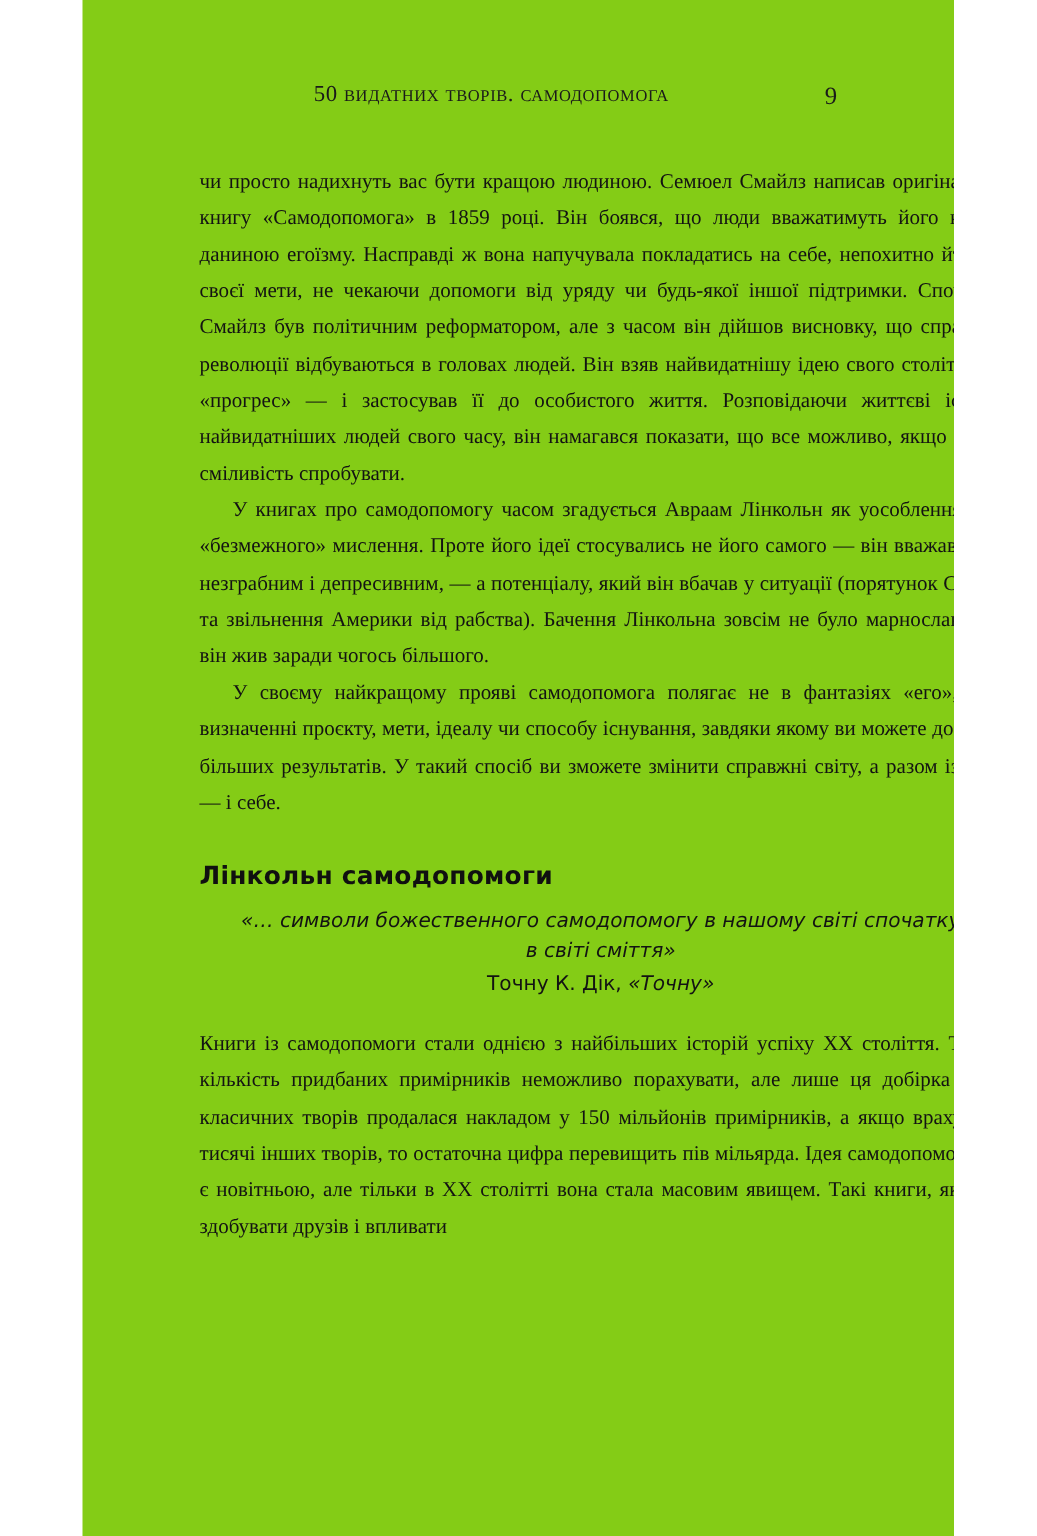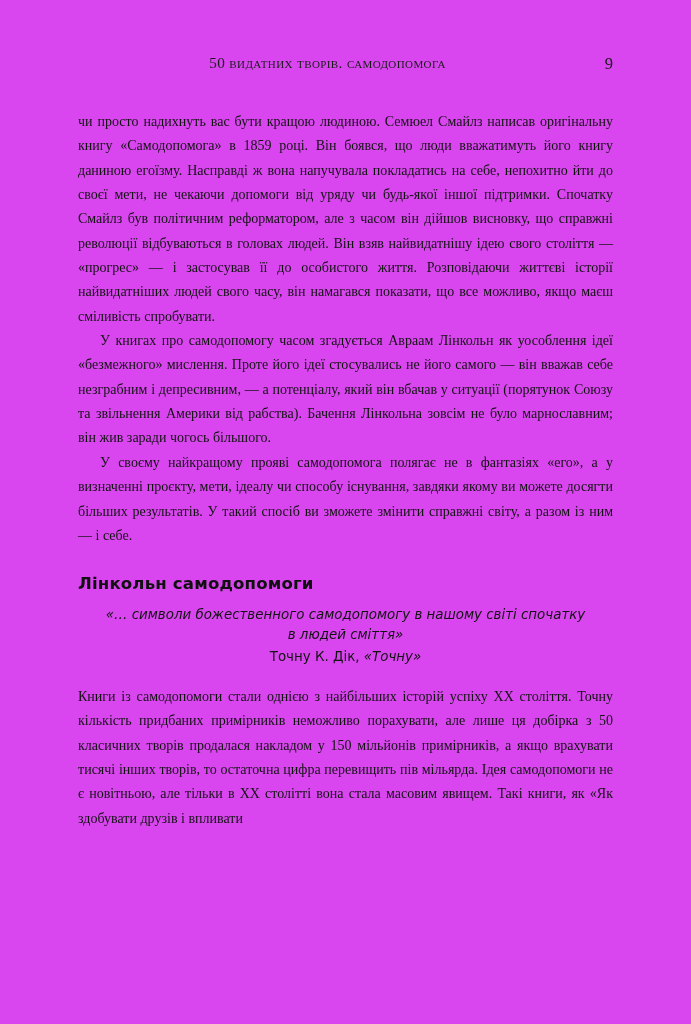--- a/index.html
+++ b/index.html
@@ -9,24 +9,24 @@
     background: #ffffff;
   }
   body {
     font-family: "Liberation Serif", "DejaVu Serif", serif;
     color: #121212;
     -webkit-font-smoothing: antialiased;
   }
 
   .page {
     position: relative;
-    width: 691px;
+    width: 581px;
     height: 1024px;
     margin: 0 auto;
-    background: #d946ef;
+    background: #84cc16;
     overflow: hidden;
   }
 
   
   .running-head {
     position: absolute;
     left: 78px;
     right: 78px;
     top: 54px;
     height: 24px;
@@ -133,21 +133,21 @@
     <p class="body">чи просто надихнуть вас бути кращою людиною. Семюел Смайлз написав оригінальну книгу «Самодопомога» в 1859 році. Він боявся, що люди вважатимуть його книгу даниною егоїзму. Насправді ж вона напучувала покладатись на себе, непохитно йти до своєї мети, не чекаючи допомоги від уряду чи будь-якої іншої підтримки. Спочатку Смайлз був політичним реформатором, але з часом він дійшов висновку, що справжні революції відбуваються в головах людей. Він взяв найвидатнішу ідею свого століття — «прогрес» — і застосував її до особистого життя. Розповідаючи життєві історії найвидатніших людей свого часу, він намагався показати, що все можливо, якщо маєш сміливість спробувати.</p>
 
     <p class="body indent">У книгах про самодопомогу часом згадується Авраам Лінкольн як уособлення ідеї «безмежного» мислення. Проте його ідеї стосувались не його самого — він вважав себе незграбним і депресивним, — а потенціалу, який він вбачав у ситуації (порятунок Союзу та звільнення Америки від рабства). Бачення Лінкольна зовсім не було марнославним; він жив заради чогось більшого.</p>
 
     <p class="body indent">У своєму найкращому прояві самодопомога полягає не в фантазіях «его», а у визначенні проєкту, мети, ідеалу чи способу існування, завдяки якому ви можете досягти більших результатів. У такий спосіб ви зможете змінити справжні світу, а разом із ним — і себе.</p>
 
     <h2 class="section-heading">Лінкольн самодопомоги</h2>
 
     <div class="epigraph">
       <span class="epigraph-quote">«… символи божественного самодопомогу в нашому світі спочатку</span>
-      <span class="epigraph-quote">в людей сміття»</span>
+      <span class="epigraph-quote">в світі сміття»</span>
       <span class="epigraph-source"><span>Точну К. Дік, </span><span class="work">«Точну»</span></span>
     </div>
 
     <div class="after-epigraph"></div>
 
     <p class="body">Книги із самодопомоги стали однією з найбільших історій успіху ХХ століття. Точну кількість придбаних примірників неможливо порахувати, але лише ця добірка з 50 класичних творів продалася накладом у 150 мільйонів примірників, а якщо врахувати тисячі інших творів, то остаточна цифра перевищить пів мільярда. Ідея самодопомоги не є новітньою, але тільки в ХХ столітті вона стала масовим явищем. Такі книги, як «Як здобувати друзів і впливати</p>
 
   </div>
 </div>
 

